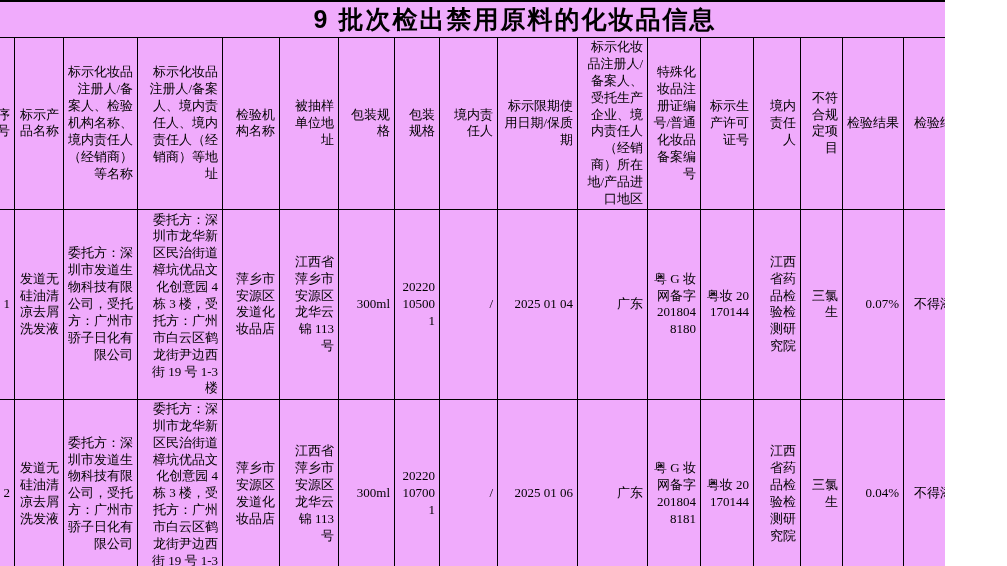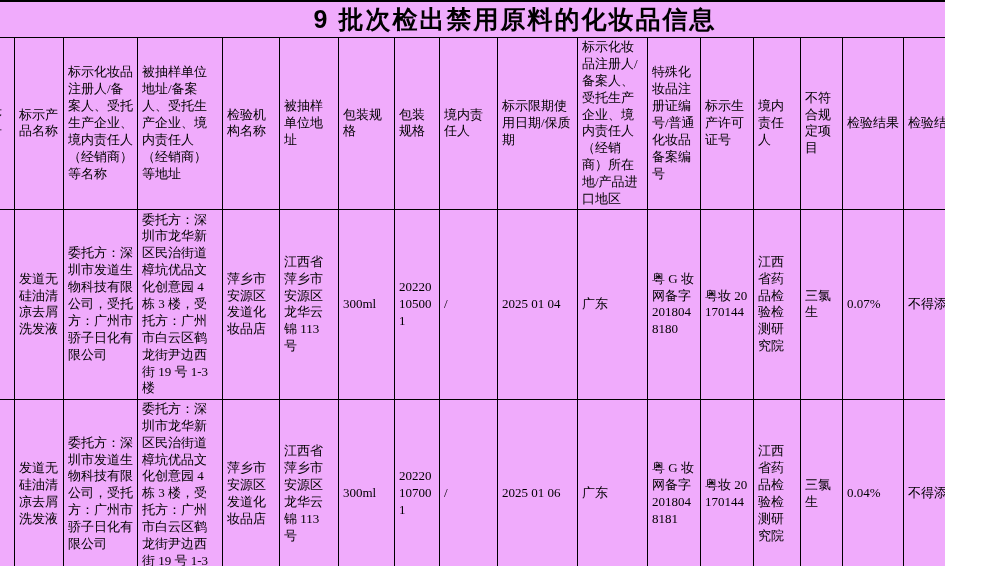--- a/index.html
+++ b/index.html
@@ -25,21 +25,21 @@
   }
   table#maintable{
     position:absolute;
     left:-16px;top:37px;
     width:1036px;
     border-collapse:collapse;
     table-layout:fixed;
   }
   #maintable th,#maintable td{
     border:1px solid #000;
-    text-align:left;
+    text-align:right;
     vertical-align:middle;
     font-weight:normal;
     font-size:13px;
     line-height:1.3;
     padding:1px 4px;
     overflow:hidden;
   }
   #maintable td{word-break:break-all;}
   #maintable th{word-break:break-all;}
   tr.header-row{height:150px;}
@@ -76,22 +76,22 @@
         <col class="c13">
         <col class="c14">
         <col class="c15">
       <col class="c16">
         <col class="c17">
     </colgroup>
     <tbody>
       <tr class="header-row">
         <th>序号</th>
         <th>标示产品名称</th>
-        <th>标示化妆品注册人/备案人、受托生产企业、境内责任人（经销商）等名称</th>
-        <th>被抽样单位地址/备案人、受托生产企业、境内责任人（经销商）等地址</th>
+        <th>标示化妆品注册人/备案人、检验机构名称、境内责任人（经销商）等名称</th>
+        <th>标示化妆品注册人/备案人、境内责任人、境内责任人（经销商）等地址</th>
         <th>检验机构名称</th>
         <th>被抽样单位地址</th>
         <th>包装规格</th>
         <th>包装规格</th>
         <th>境内责任人</th>
         <th>标示限期使用日期/保质期</th>
         <th>标示化妆品注册人/备案人、受托生产企业、境内责任人（经销商）所在地/产品进口地区</th>
         <th>特殊化妆品注册证编号/普通化妆品备案编号</th>
         <th>标示生产许可证号</th>
         <th>境内责任人</th>

